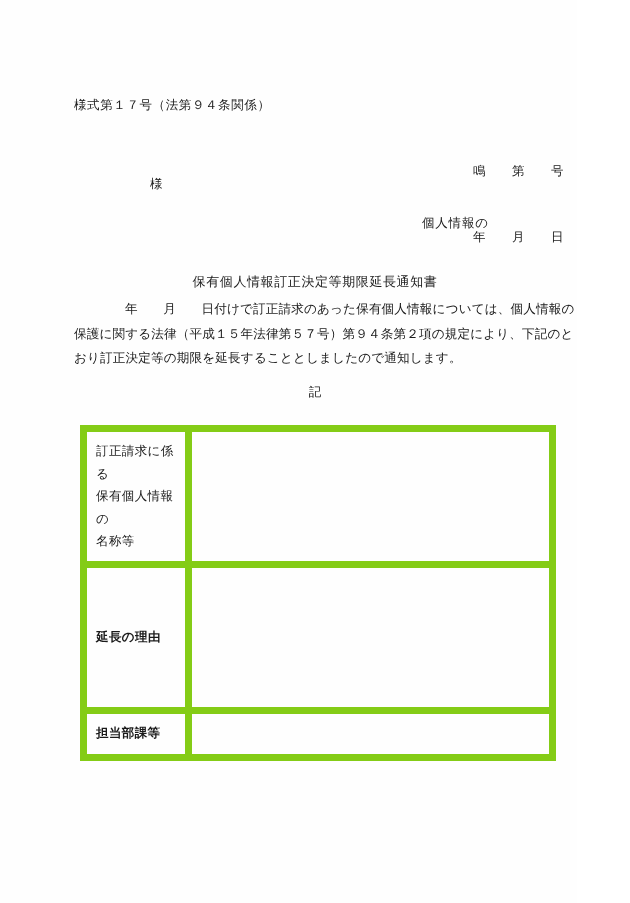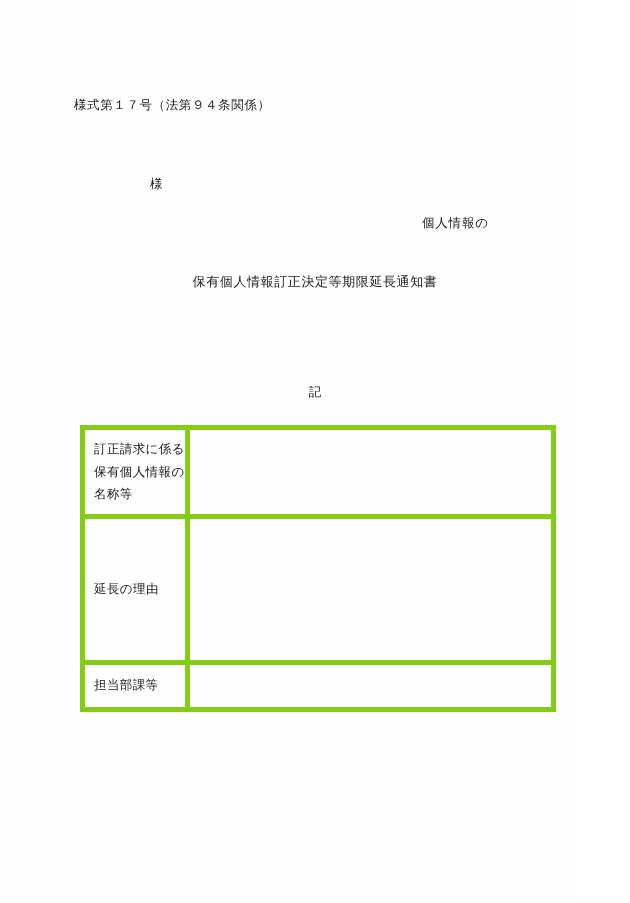--- a/index.html
+++ b/index.html
@@ -108,36 +108,37 @@
   .form-table {
     position: absolute;
     left: 80px;
     top: 425px;
     width: 476px;
     border-collapse: collapse;
     table-layout: fixed;
     font-size: 12.5px;
   }
   .form-table td {
-    border: 5px solid #84cc16;
+    border: 7px solid #84cc16;
     padding: 0;
     vertical-align: middle;
   }
   .col-label {
     width: 105px;
   }
   .cell-label {
     padding: 8px 0 8px 9px;
     line-height: 22.5px;
     white-space: pre-line;
     letter-spacing: 0.4px;
   }
   .cell-label.mid {
     padding-top: 0;
     padding-bottom: 0;
+    font-weight: bold;
   }
   .cell-value {
     padding: 8px 10px;
     line-height: 22px;
     white-space: pre;
     letter-spacing: 0.4px;
   }
   .cell-value.indented {
     padding-left: 42px;
   }
@@ -147,27 +148,36 @@
   .row-dept   { height: 47px; }
 </style>
 </head>
 <body>
 
 <div id="page">
   <div class="doc-body">
 
     <div class="form-number">様式第１７号（法第９４条関係）</div>
 
+    <div class="doc-ref-block">
+      <div>鳴　　第　　号</div>
+      <div>年　　月　　日</div>
+    </div>
 
     <div class="addressee">様</div>
 
     <div class="issuer">個人情報の</div>
 
     <div class="doc-title">保有個人情報訂正決定等期限延長通知書</div>
 
+    <div class="body-text">
+      <span class="body-line">　　　　年　　月　　日付けで訂正請求のあった保有個人情報については、個人情報の</span>
+      <span class="body-line">保護に関する法律（平成１５年法律第５７号）第９４条第２項の規定により、下記のと</span>
+      <span class="body-line">おり訂正決定等の期限を延長することとしましたので通知します。</span>
+    </div>
 
     <div class="ki-mark">記</div>
 
     <table class="form-table">
       <colgroup>
         <col class="col-label">
         <col>
       </colgroup>
       <tbody>
         <tr class="row-name">

